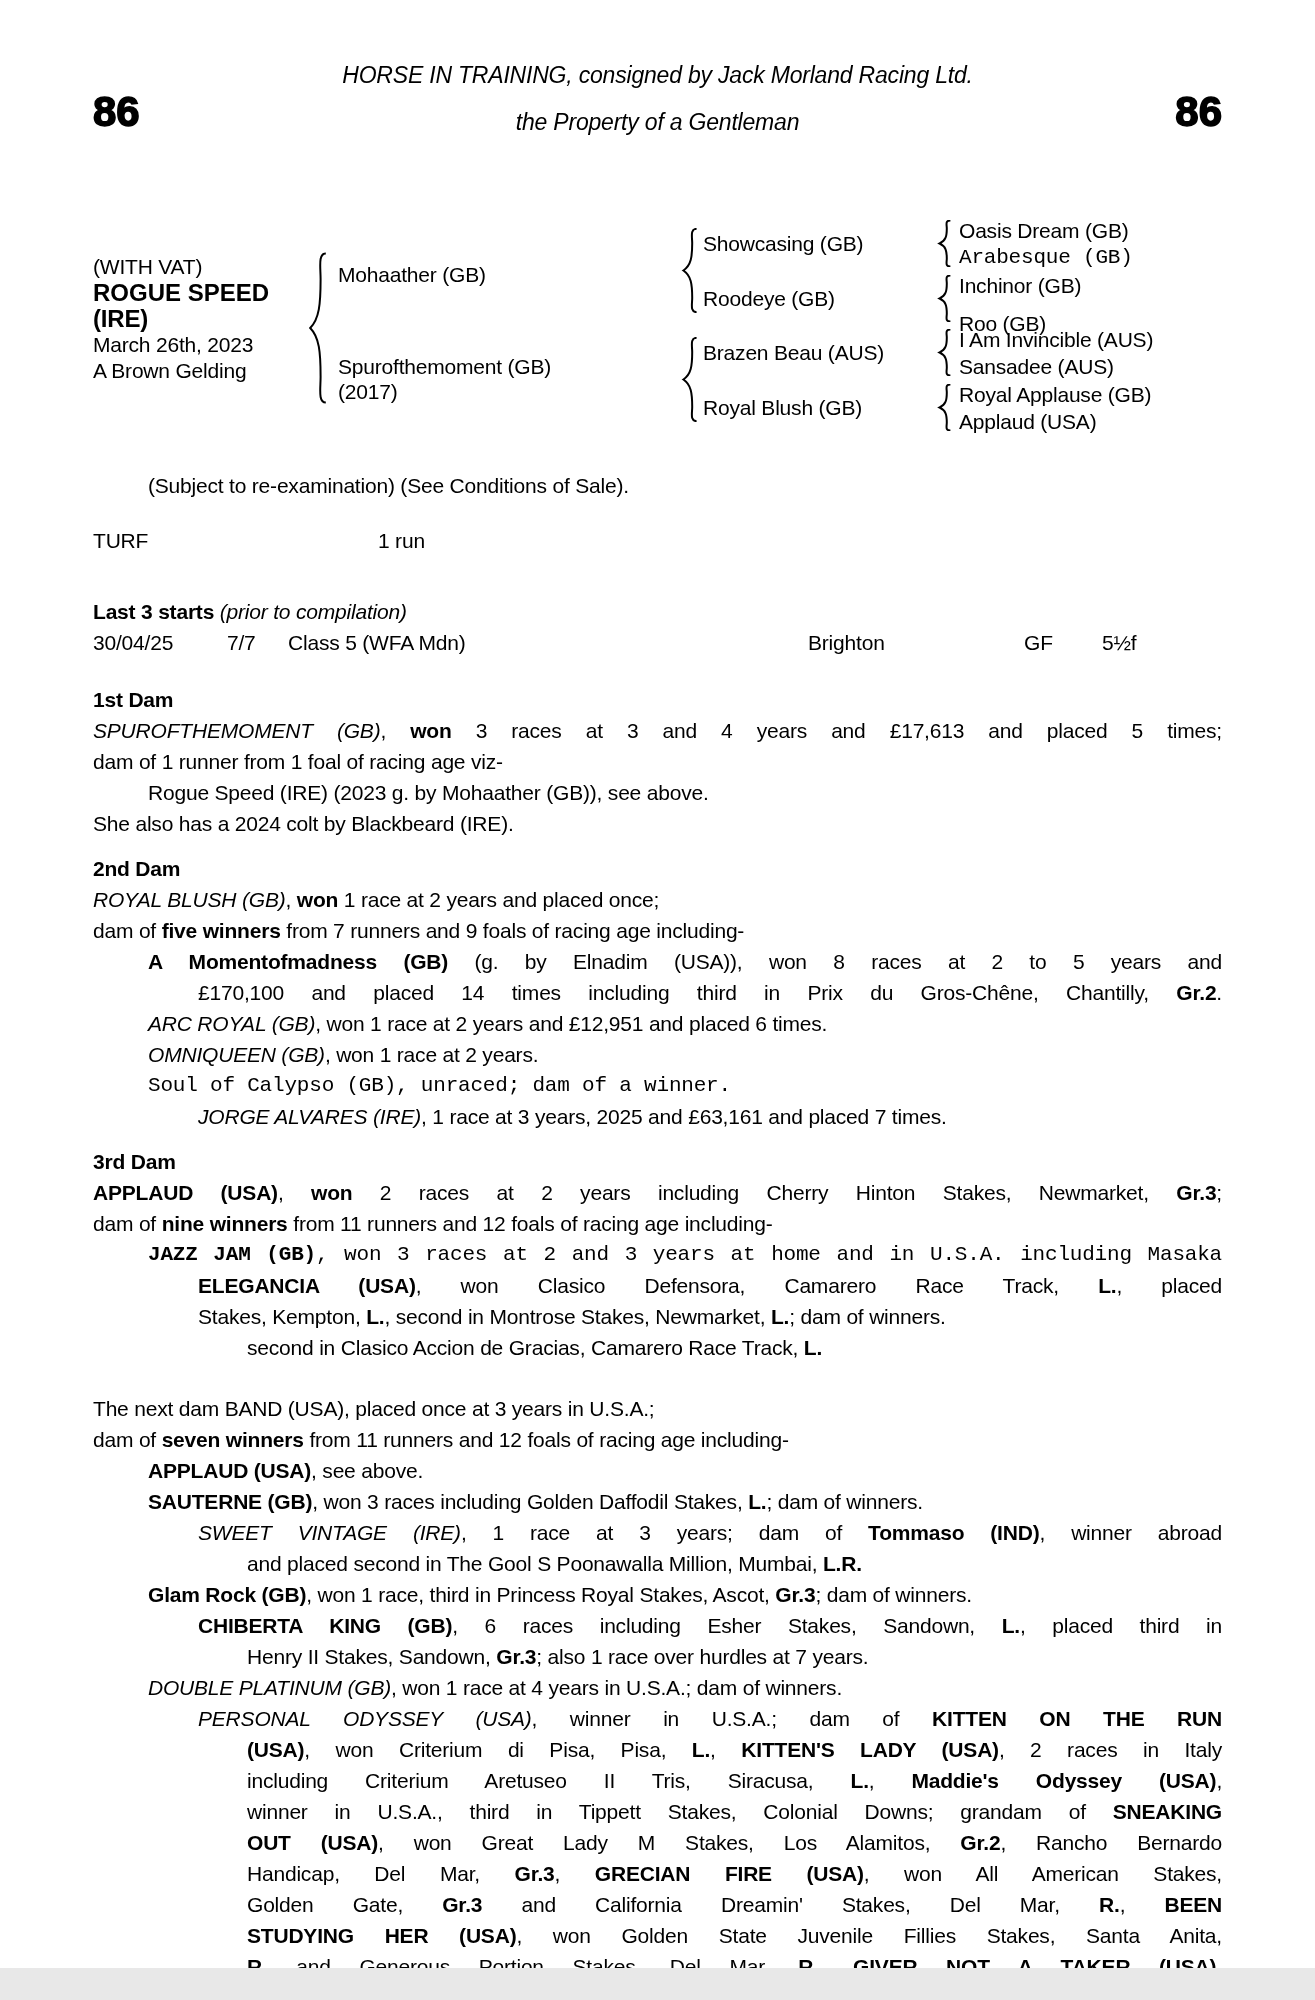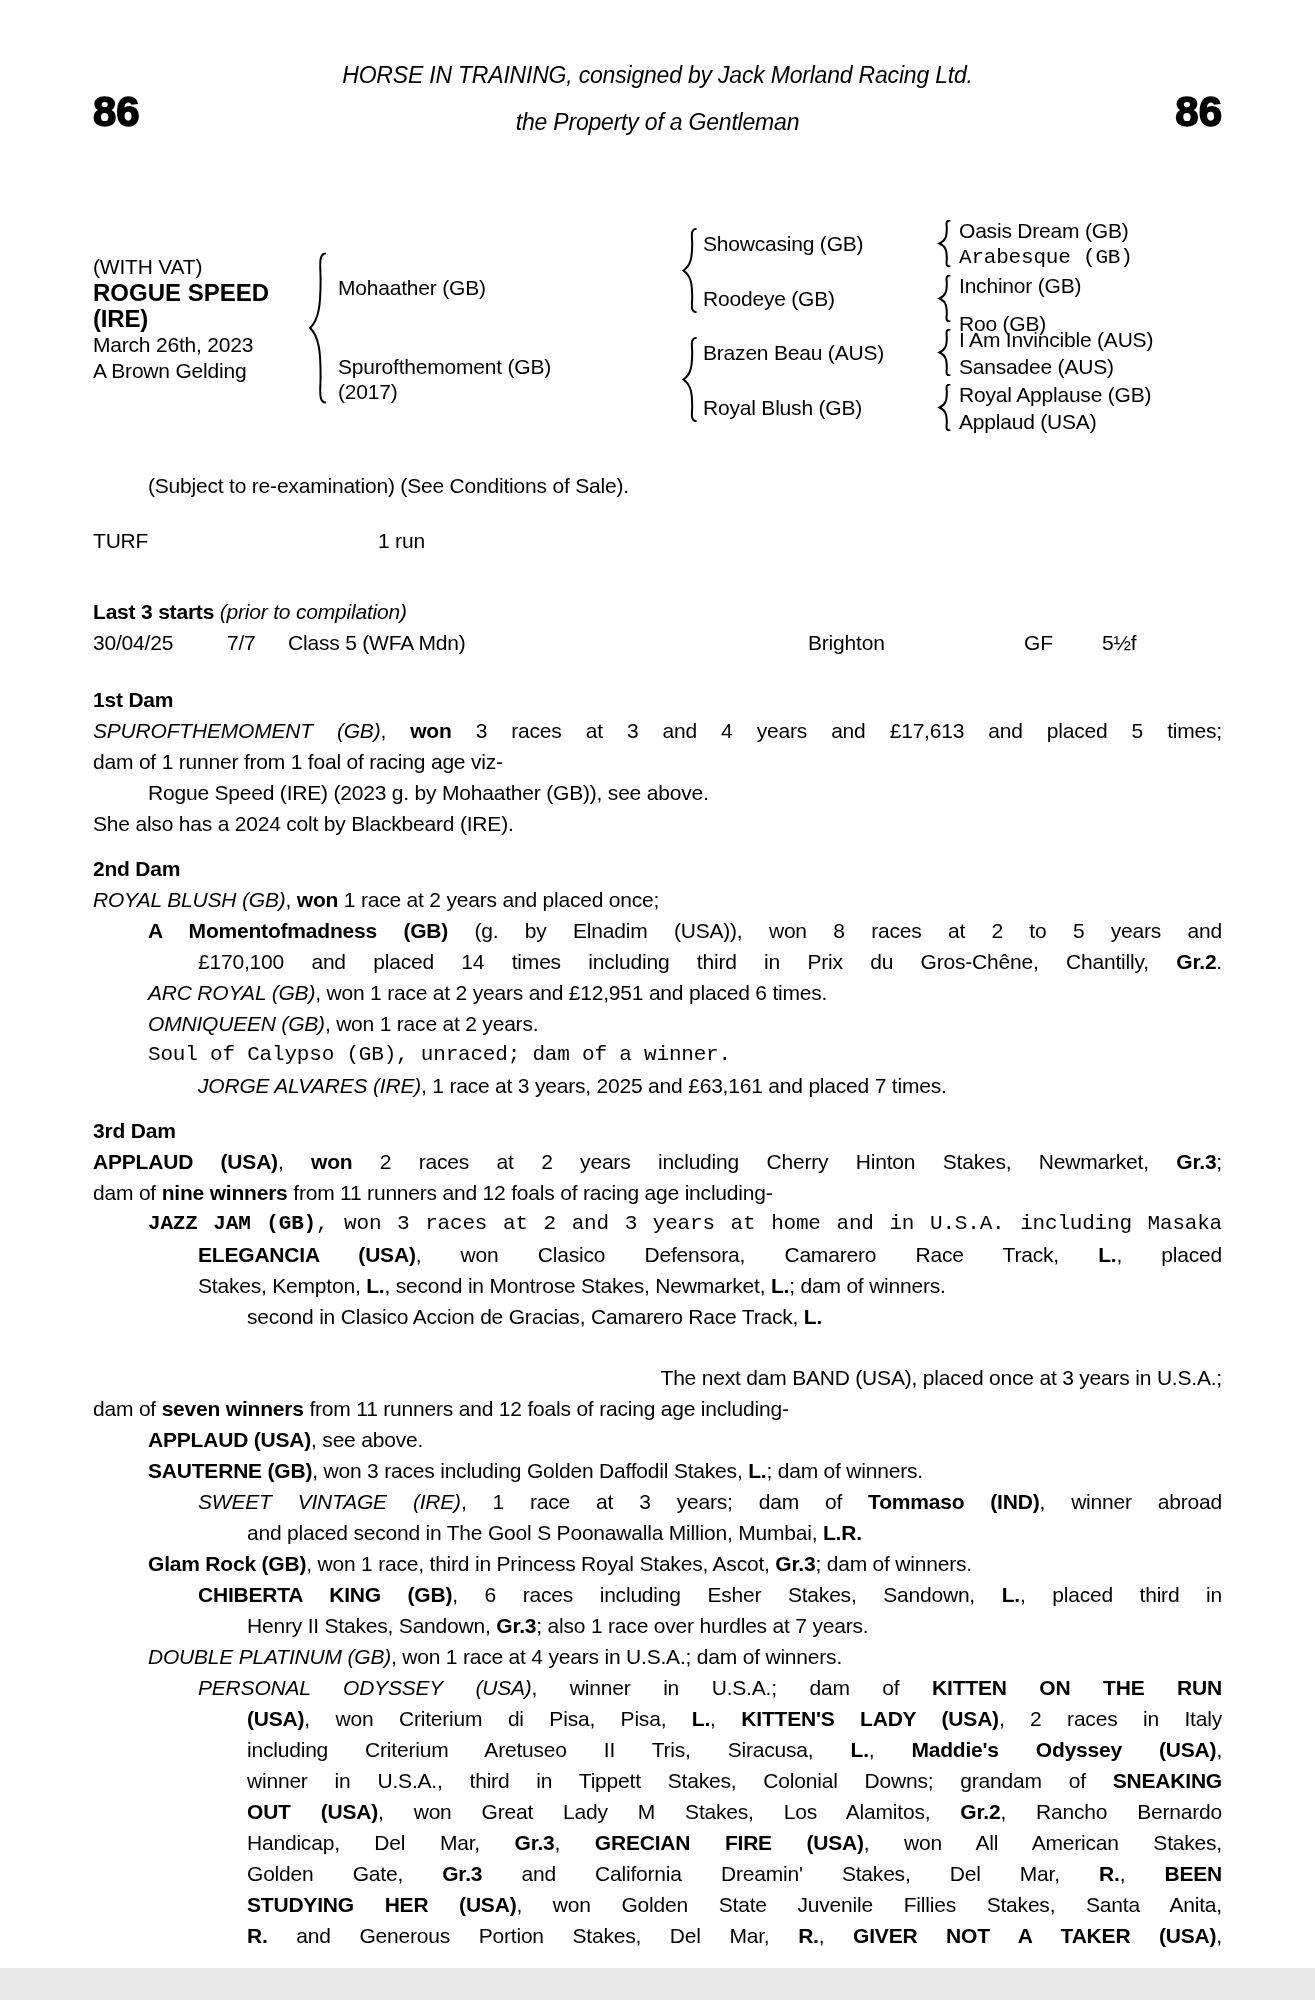--- a/index.html
+++ b/index.html
@@ -95,21 +95,21 @@
             <path d="M16 1 C10 1 12 10 12 18 C12 34 11 44 4 50 C11 56 12 66 12 82 C12 90 10 99 16 99" fill="none" stroke="#000" stroke-width="2" vector-effect="non-scaling-stroke"></path>
           </svg>
       </div>
       <div class="brace" style="left:843px;top:170px;width:18px;height:47px;">
         <svg viewBox="0 0 20 100" preserveAspectRatio="none">
             <path d="M16 1 C10 1 12 10 12 18 C12 34 11 44 4 50 C11 56 12 66 12 82 C12 90 10 99 16 99" fill="none" stroke="#000" stroke-width="2" vector-effect="non-scaling-stroke"></path>
           </svg>
       </div>
 
       <div id="ped-names">
-          <div class="ped-name" style="left: 245px; top: 62px;">Mohaather (GB)</div>
+          <div class="ped-name" style="left: 245px; top: 49px;">Mohaather (GB)</div>
           <div class="ped-name" style="left: 245px; top: 141px;">Spurofthemoment (GB)</div>
           <div class="ped-name" style="left: 245px; top: 166px;">(2017)</div>
           <div class="ped-name" style="left: 610px; top: 18px;">Showcasing (GB)</div>
           <div class="ped-name" style="left: 610px; top: 73px;">Roodeye (GB)</div>
           <div class="ped-name" style="left: 610px; top: 127px;">Brazen Beau (AUS)</div>
           <div class="ped-name" style="left: 610px; top: 182px;">Royal Blush (GB)</div>
           <div class="ped-name" style="left: 866px; top: 5px;">Oasis Dream (GB)</div>
           <div class="ped-name" style="left: 866px; top: 32px; font-family: Liberation Mono, monospace;">Arabesque (GB)</div>
           <div class="ped-name" style="left: 866px; top: 60px;">Inchinor (GB)</div>
           <div class="ped-name" style="left: 866px; top: 98px;">Roo (GB)</div>
@@ -143,34 +143,35 @@
     </div>
 
     <div class="bodytext dams" id="dams-block">
         <div class="line heading">1st Dam</div>
         <div class="line just" style="padding-left: 0px;"><span class="i">SPUROFTHEMOMENT (GB)</span><span>, </span><span class="b">won</span><span> 3 races at 3 and 4 years and £17,613 and placed 5 times;</span></div>
         <div class="line" style="padding-left: 0px;"><span>dam of 1 runner from 1 foal of racing age viz-</span></div>
         <div class="line" style="padding-left: 55px;"><span>Rogue Speed (IRE) (2023 g. by Mohaather (GB)), see above.</span></div>
         <div class="line" style="padding-left: 0px;"><span>She also has a 2024 colt by Blackbeard (IRE).</span></div>
         <div class="line heading">2nd Dam</div>
         <div class="line" style="padding-left: 0px;"><span class="i">ROYAL BLUSH (GB)</span><span>, </span><span class="b">won</span><span> 1 race at 2 years and placed once;</span></div>
+        <div class="line" style="padding-left: 0px;"><span>dam of </span><span class="b">five winners</span><span> from 7 runners and 9 foals of racing age including-</span></div>
         <div class="line just" style="padding-left: 55px;"><span class="b">A Momentofmadness (GB)</span><span> (g. by Elnadim (USA)), won 8 races at 2 to 5 years and</span></div>
         <div class="line just" style="padding-left: 105px;"><span>£170,100 and placed 14 times including third in Prix du Gros-Chêne, Chantilly, </span><span class="b">Gr.2</span><span>.</span></div>
         <div class="line" style="padding-left: 55px;"><span class="i">ARC ROYAL (GB)</span><span>, won 1 race at 2 years and £12,951 and placed 6 times.</span></div>
         <div class="line" style="padding-left: 55px;"><span class="i">OMNIQUEEN (GB)</span><span>, won 1 race at 2 years.</span></div>
         <div class="line" style="padding-left: 55px; font-family: Liberation Mono, monospace;"><span>Soul of Calypso (GB), unraced; dam of a winner.</span></div>
         <div class="line" style="padding-left: 105px;"><span class="i">JORGE ALVARES (IRE)</span><span>, 1 race at 3 years, 2025 and £63,161 and placed 7 times.</span></div>
         <div class="line heading">3rd Dam</div>
         <div class="line just" style="padding-left: 0px;"><span class="b">APPLAUD (USA)</span><span>, </span><span class="b">won</span><span> 2 races at 2 years including Cherry Hinton Stakes, Newmarket, </span><span class="b">Gr.3</span><span>;</span></div>
         <div class="line" style="padding-left: 0px;"><span>dam of </span><span class="b">nine winners</span><span> from 11 runners and 12 foals of racing age including-</span></div>
         <div class="line just" style="padding-left: 55px; font-family: Liberation Mono, monospace;"><span class="b">JAZZ JAM (GB)</span><span>, won 3 races at 2 and 3 years at home and in U.S.A. including Masaka</span></div>
         <div class="line just" style="padding-left: 105px;"><span class="b">ELEGANCIA (USA)</span><span>, won Clasico Defensora, Camarero Race Track, </span><span class="b">L.</span><span>, placed</span></div>
         <div class="line" style="padding-left: 105px;"><span>Stakes, Kempton, </span><span class="b">L.</span><span>, second in Montrose Stakes, Newmarket, </span><span class="b">L.</span><span>; dam of winners.</span></div>
         <div class="line" style="padding-left: 154px;"><span>second in Clasico Accion de Gracias, Camarero Race Track, </span><span class="b">L.</span></div>
-        <div class="line gap" style="padding-left: 0px; text-align: right;"><span>The next dam BAND (USA), placed once at 3 years in U.S.A.;</span></div>
+        <div class="line gap" style="padding-left: 0px;"><span>The next dam BAND (USA), placed once at 3 years in U.S.A.;</span></div>
         <div class="line" style="padding-left: 0px;"><span>dam of </span><span class="b">seven winners</span><span> from 11 runners and 12 foals of racing age including-</span></div>
         <div class="line" style="padding-left: 55px;"><span class="b">APPLAUD (USA)</span><span>, see above.</span></div>
         <div class="line" style="padding-left: 55px;"><span class="b">SAUTERNE (GB)</span><span>, won 3 races including Golden Daffodil Stakes, </span><span class="b">L.</span><span>; dam of winners.</span></div>
         <div class="line just" style="padding-left: 105px;"><span class="i">SWEET VINTAGE (IRE)</span><span>, 1 race at 3 years; dam of </span><span class="b">Tommaso (IND)</span><span>, winner abroad</span></div>
         <div class="line" style="padding-left: 154px;"><span>and placed second in The Gool S Poonawalla Million, Mumbai, </span><span class="b">L.R.</span></div>
         <div class="line" style="padding-left: 55px;"><span class="b">Glam Rock (GB)</span><span>, won 1 race, third in Princess Royal Stakes, Ascot, </span><span class="b">Gr.3</span><span>; dam of winners.</span></div>
         <div class="line just" style="padding-left: 105px;"><span class="b">CHIBERTA KING (GB)</span><span>, 6 races including Esher Stakes, Sandown, </span><span class="b">L.</span><span>, placed third in</span></div>
         <div class="line" style="padding-left: 154px;"><span>Henry II Stakes, Sandown, </span><span class="b">Gr.3</span><span>; also 1 race over hurdles at 7 years.</span></div>
         <div class="line" style="padding-left: 55px;"><span class="i">DOUBLE PLATINUM (GB)</span><span>, won 1 race at 4 years in U.S.A.; dam of winners.</span></div>
         <div class="line just" style="padding-left: 105px;"><span class="i">PERSONAL ODYSSEY (USA)</span><span>, winner in U.S.A.; dam of </span><span class="b">KITTEN ON THE RUN</span></div>

